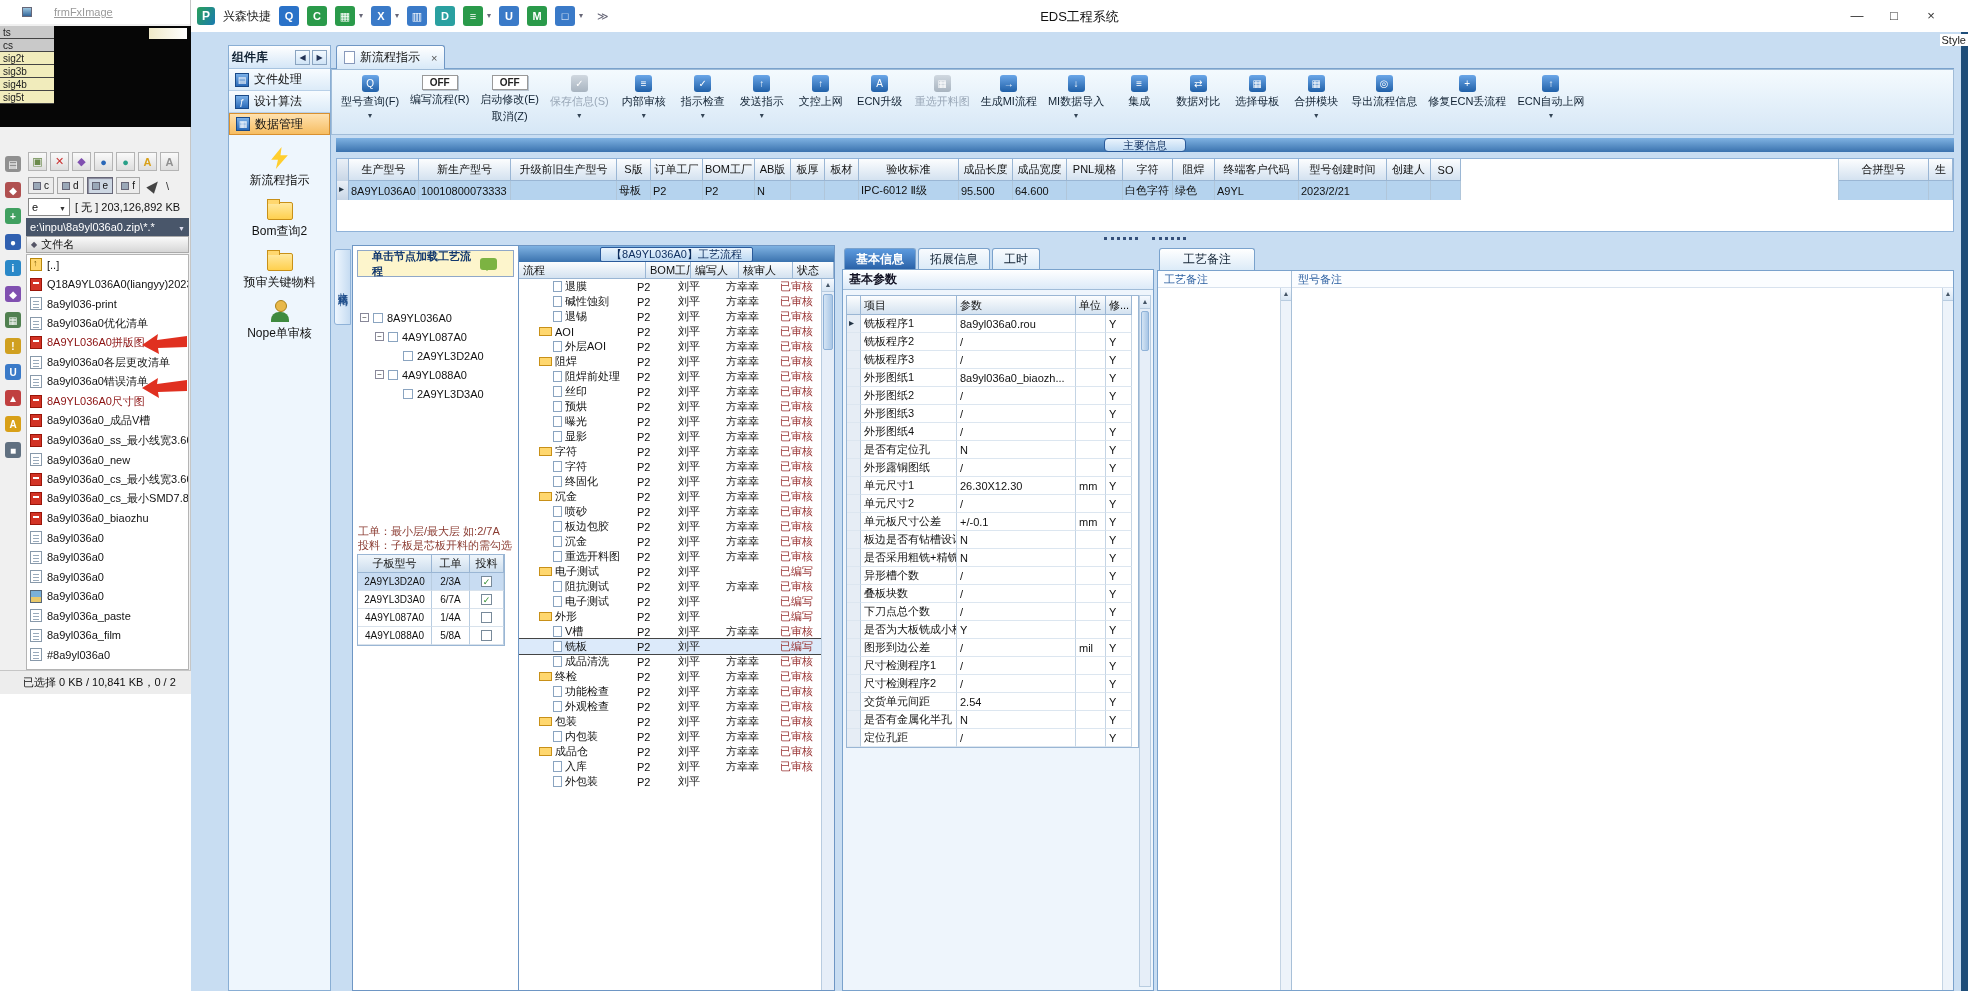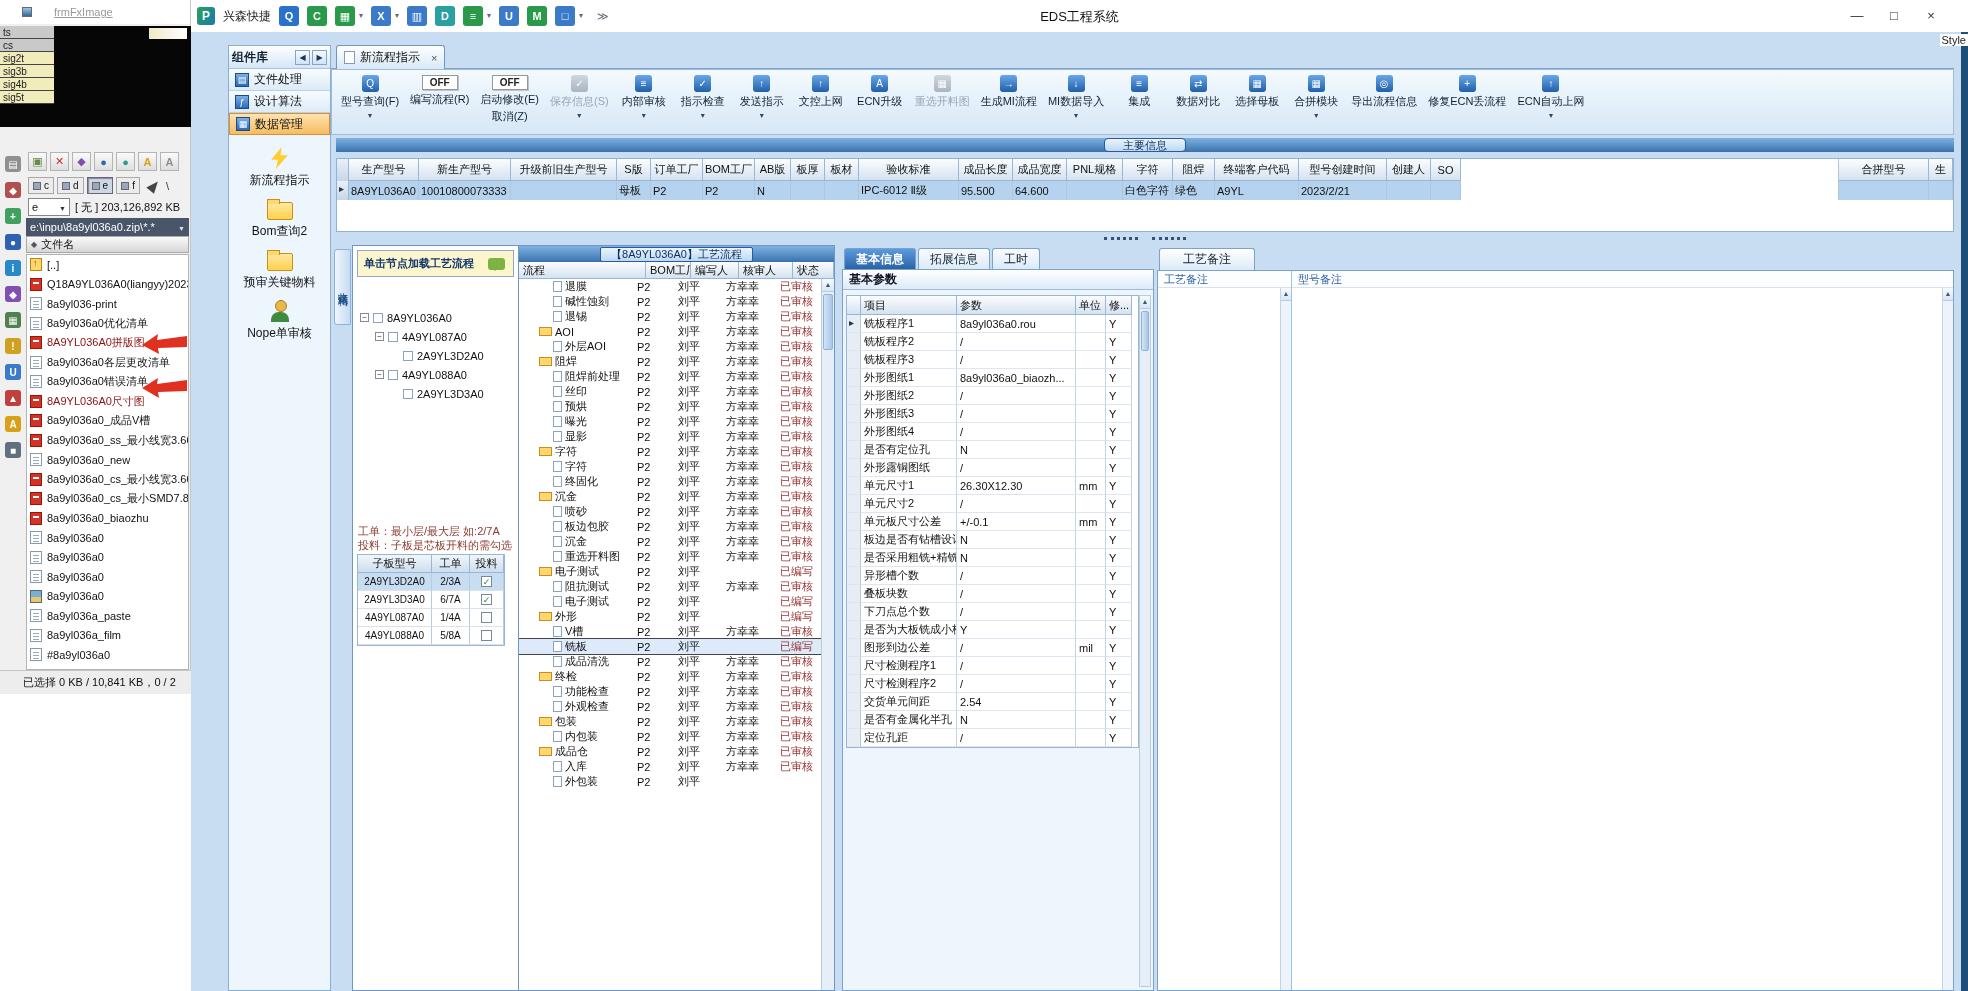--- a/index.html
+++ b/index.html
@@ -126,21 +126,21 @@
 
 .splitter{position:absolute;left:5px;right:0;top:200px;height:13px;display:flex;align-items:center;justify-content:center;gap:14px;}
 .splitter i{width:34px;border-top:3px dotted #35507a;}
 
 
 .middle{position:absolute;left:0;top:213px;right:0;bottom:0;}
 .vtab{position:absolute;left:3px;top:4px;width:17px;height:76px;background:linear-gradient(90deg,#eef6fe,#c6dcf2);border:1px solid #8fb2d8;border-radius:3px 0 0 3px;writing-mode:vertical-rl;text-orientation:upright;font-size:10px;display:flex;align-items:center;justify-content:center;color:#1a4a88;letter-spacing:1px;}
 
 
 .treepanel{position:absolute;left:21px;top:0;width:167px;bottom:0;background:#fff;border:1px solid #6e96c4;}
-.hintbox{position:absolute;left:4px;top:4px;right:4px;height:27px;background:#fdf5cc;border:1px solid #90a8c8;display:flex;align-items:center;font-size:11px;font-weight:bold;color:#12386e;padding:0 6px;gap:3px;}
+.hintbox{position:absolute;left:4px;top:4px;right:4px;height:27px;background:#fdf5cc;border:1px solid #90a8c8;display:flex;align-items:center;font-size:11px;font-weight:bold;color:#12386e;padding:0 14px;gap:3px;}
 .bubble{margin-left:auto;margin-right:2px;width:17px;height:12px;background:#7cb342;border-radius:3px;position:relative;flex:none;}
 .bubble::after{content:"";position:absolute;left:3px;bottom:-5px;border:4px solid transparent;border-top-color:#7cb342;}
 .treebody{position:absolute;left:3px;top:62px;right:3px;height:120px;}
 .tnode{height:19px;display:flex;align-items:center;gap:4px;font-size:11px;padding-left:calc(4px + var(--ind,0)*15px);white-space:nowrap;}
 .texp{width:9px;height:9px;border:1px solid #889;background:#fff;font-size:8px;line-height:7px;text-align:center;color:#333;flex:none;visibility:hidden;}
 .tnode.expand .texp{visibility:visible;}
 .tnode.expand .texp::after{content:"−";}
 .tico{width:10px;height:10px;border:1px solid #8aa4c0;background:#fff;flex:none;}
 .treenote{position:absolute;left:5px;top:278px;right:2px;font-size:11px;color:#8a3a30;line-height:14px;white-space:nowrap;overflow:hidden;}
 .subtable{position:absolute;left:4px;top:308px;width:148px;border:1px solid #9ab6d4;background:#fff;}

